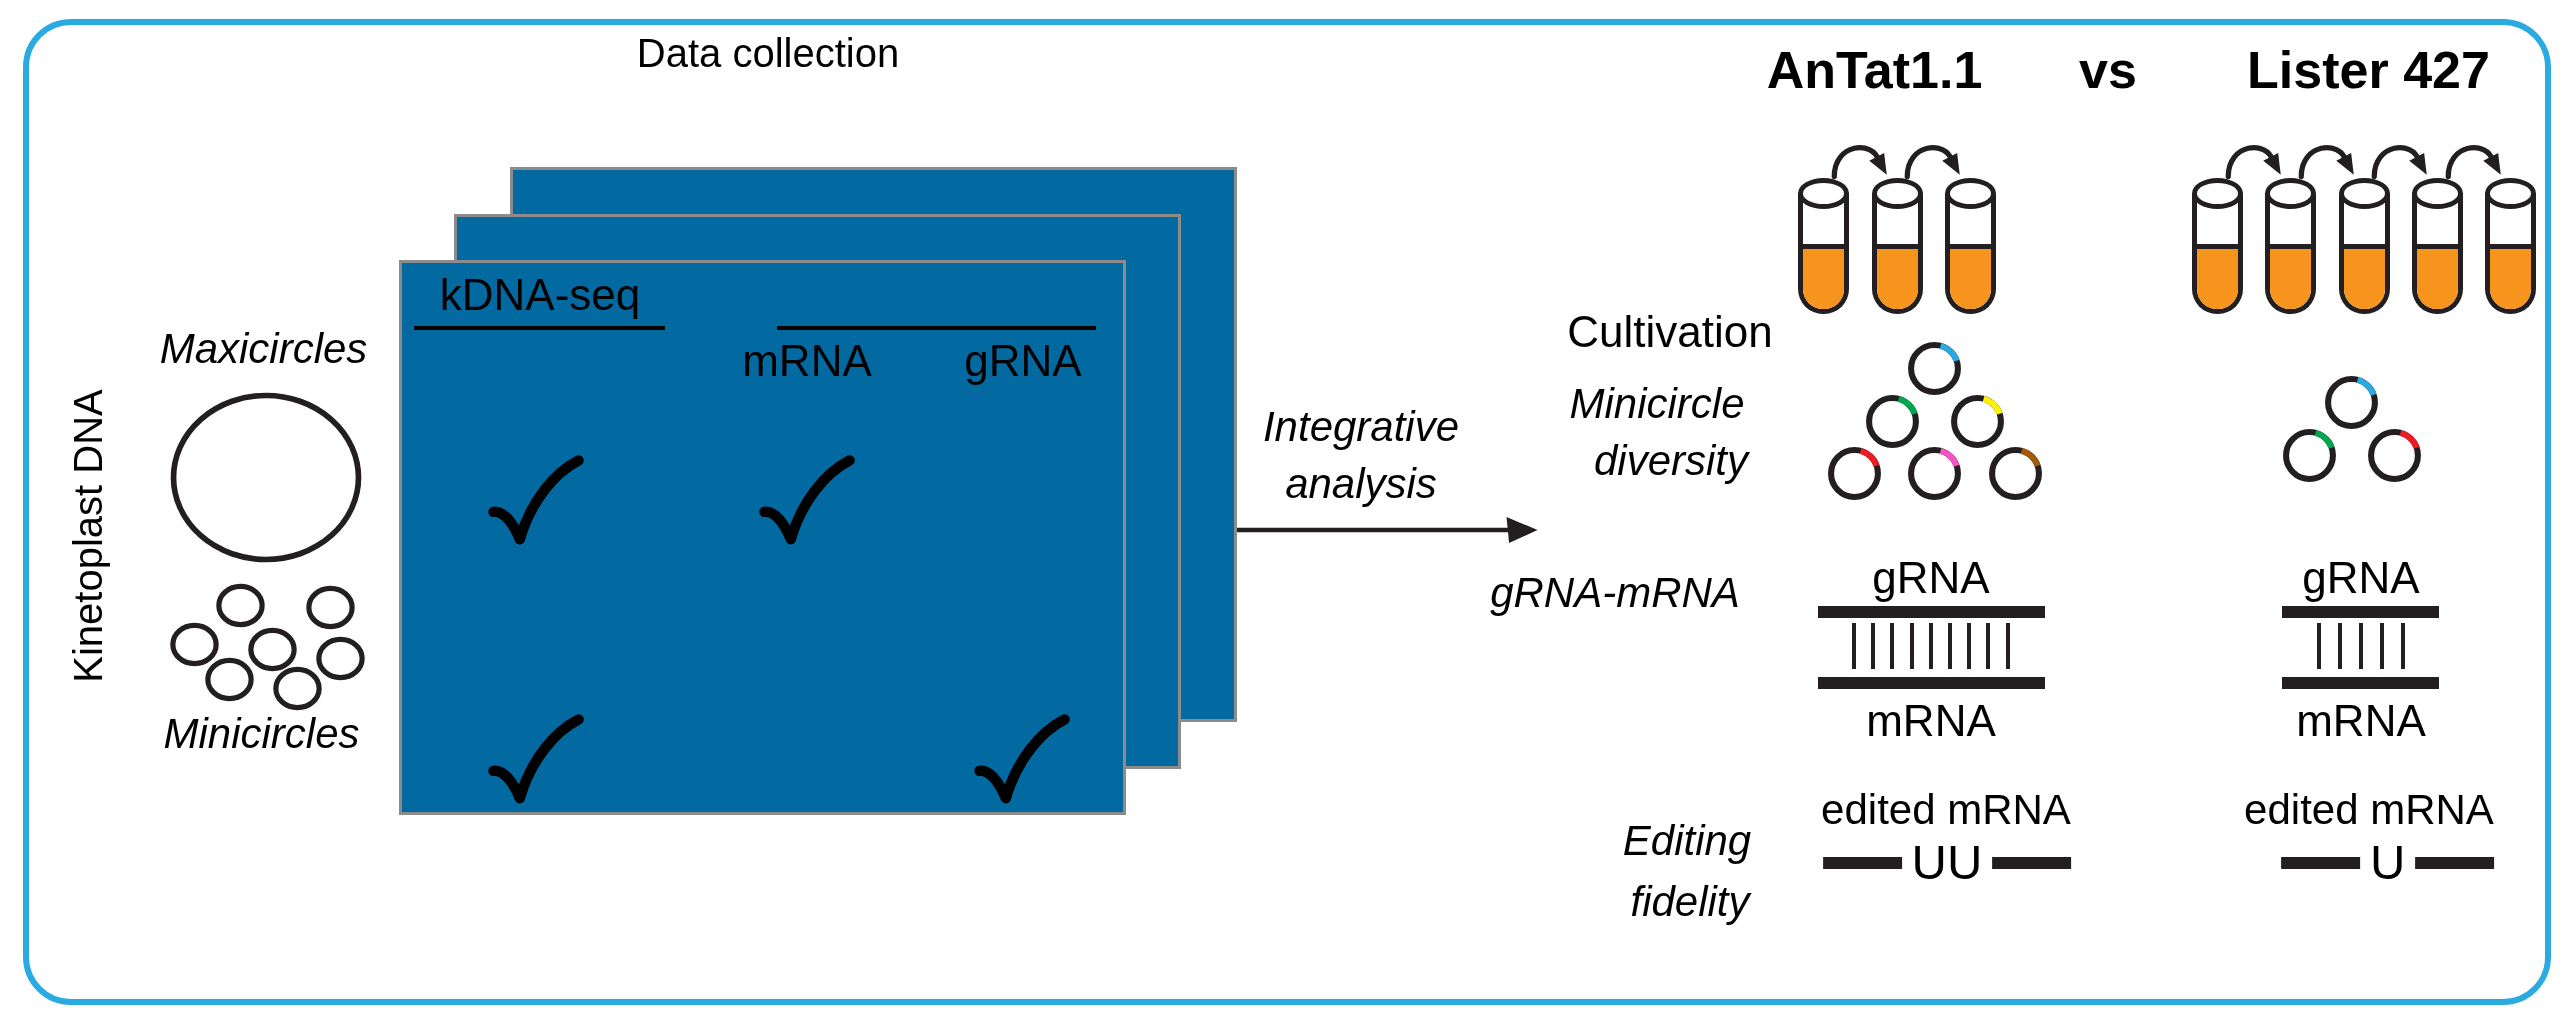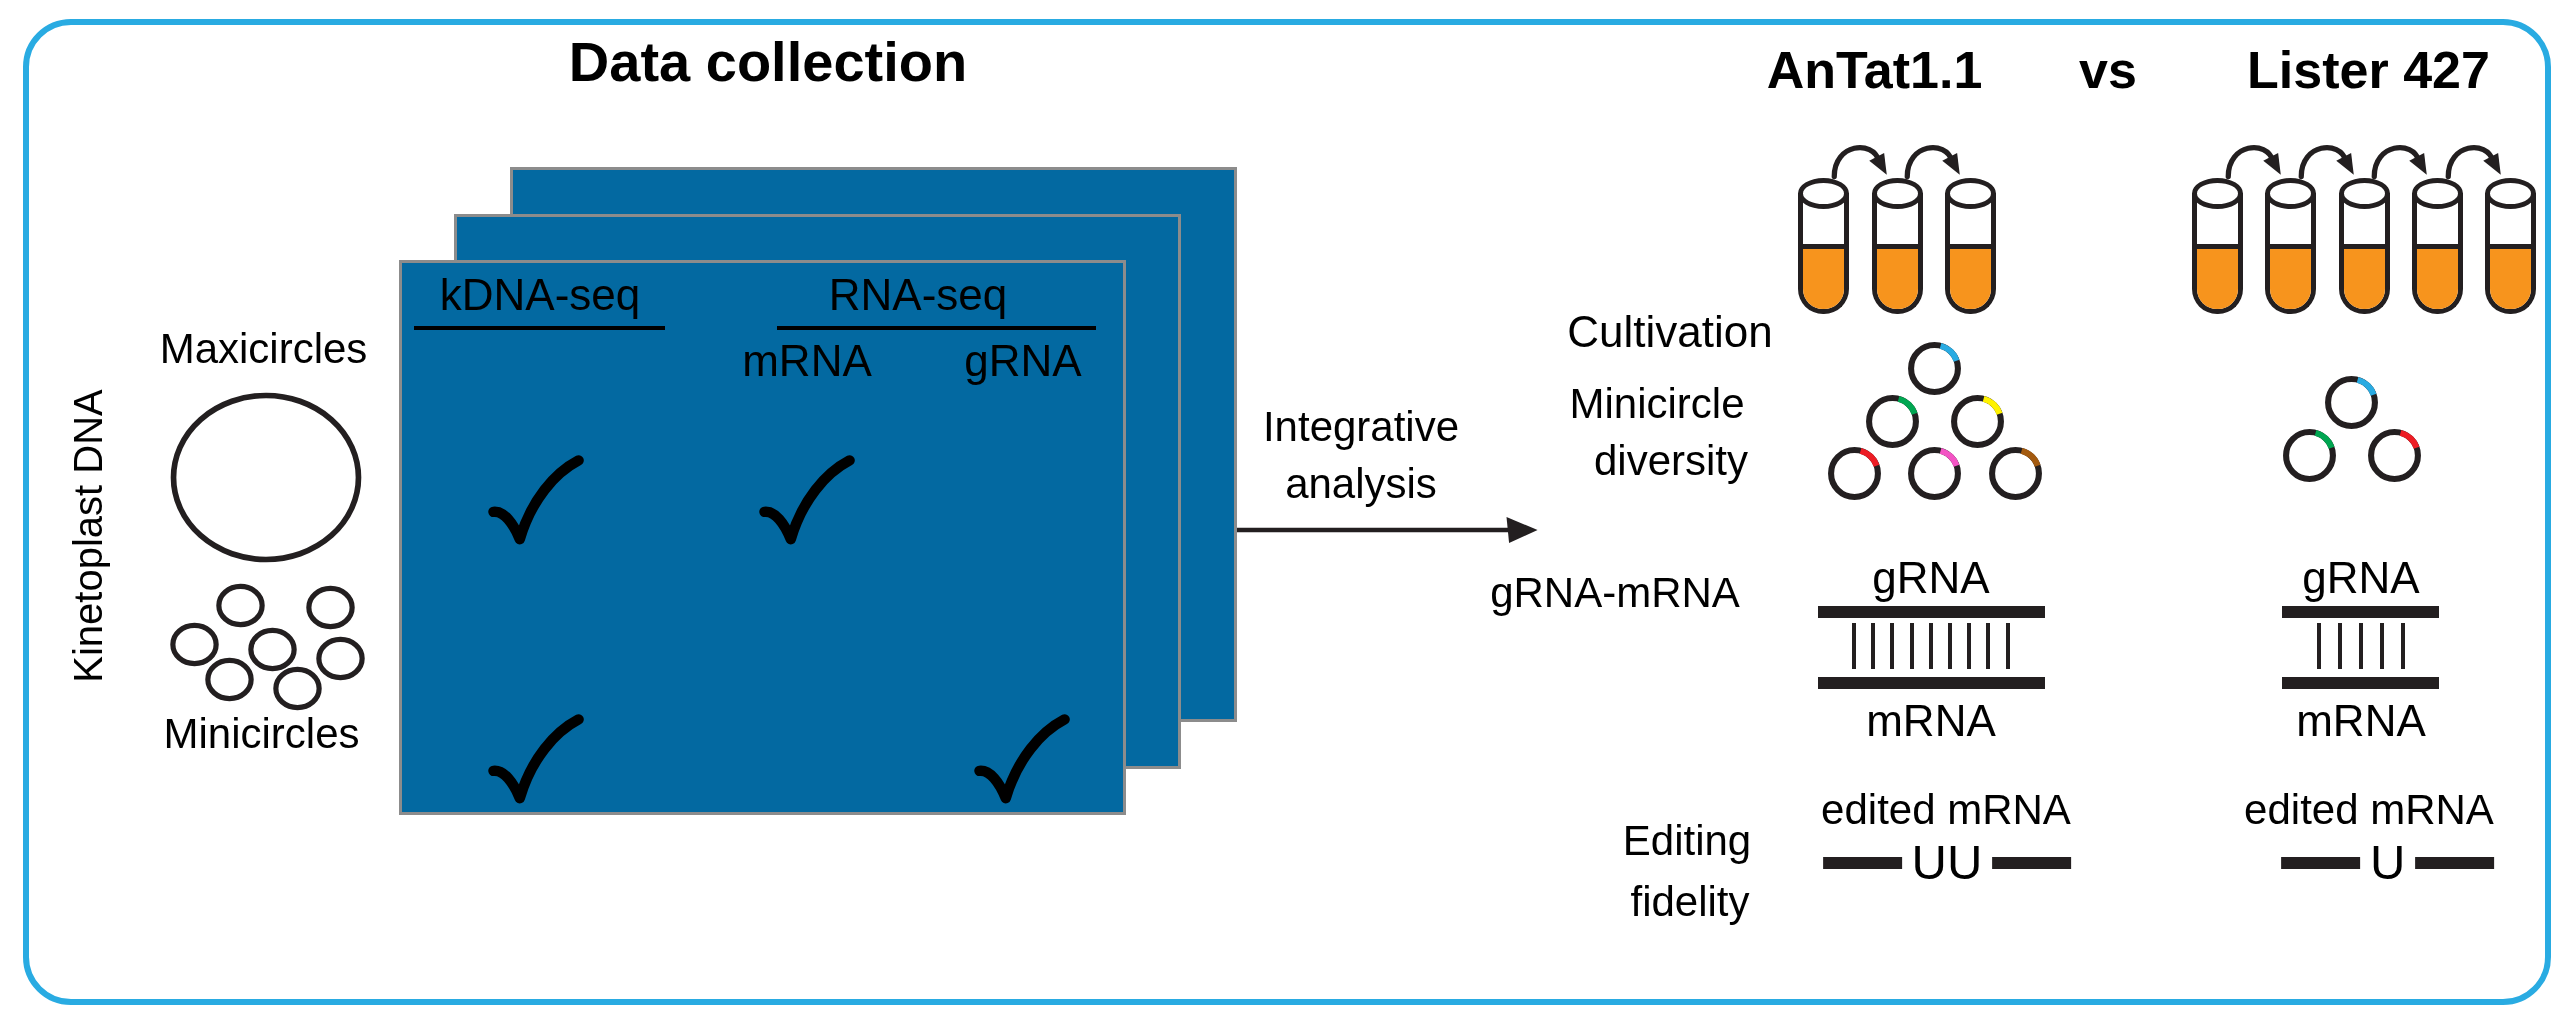--- a/index.html
+++ b/index.html
@@ -6,24 +6,24 @@
     --frame:#29ABE2;
     --ink:#231F20;
     --card-border:#8C8C8C;
     --liquid:#F7941D;
   }
   html,body{margin:0;padding:0;background:#fff;}
   body{font-family:"Liberation Sans",sans-serif;color:#000;}
   .canvas{position:relative;width:2576px;height:1031px;background:#fff;overflow:hidden;}
   .abs{position:absolute;}
   .txt{position:absolute;text-align:center;white-space:nowrap;line-height:1.12;}
-  .f48{font-size:42px;}
+  .f48{font-size:42px;font-style:italic;}
   .f50{font-size:44px;}
   .b60{font-size:52px;font-weight:bold;}
-  .b64{font-size:56px;font-weight:bold;}
+  .b64{font-size:40px;font-weight:normal;}
   .frame{position:absolute;left:23px;top:19px;width:2528px;height:986px;
          border:6.1px solid var(--frame);border-radius:48px;box-sizing:border-box;}
   .vlabel{position:absolute;left:-174px;top:514px;width:523px;height:44px;
           text-align:center;font-size:40px;transform:rotate(-90deg);white-space:nowrap;}
   .card{position:absolute;width:727px;height:555px;background:#0369a1;
         border:3.5px solid var(--card-border);box-sizing:border-box;}
   .hline{position:absolute;height:4.4px;background:#000;}
   .check-cell{position:absolute;width:105px;height:105px;}
   .wrap{position:absolute;}
   .hop{position:absolute;}
@@ -85,21 +85,20 @@
          <ellipse cx="29" cy="26" rx="25" ry="22" fill="none" stroke="#231F20" stroke-width="6"></ellipse>
        </svg>
     </div>
 
   <div class="txt f48" style="left:113px;top:710px;width:297px;">Minicircles</div>
 
   <div class="card" style="left:510px;top:167px;z-index:1;"></div>
   <div class="card" style="left:454px;top:214px;z-index:2;"></div>
   <div class="card" style="left:399px;top:260px;z-index:3;">
     <div class="txt f50" style="left:7px;top:7px;width:262px;">kDNA-seq</div>
-    <div class="txt f50" style="left:385px;top:7px;width:262px;">RNA-seq</div>
     <div class="hline" style="left:12.2px;top:63px;width:251px;"></div>
     <div class="hline" style="left:375px;top:63px;width:319px;"></div>
     <div class="txt f50" style="left:318px;top:73px;width:174px;">mRNA</div>
     <div class="txt f50" style="left:534px;top:73px;width:174px;">gRNA</div>
 
     <div class="check-cell" style="left:81px;top:189px;" aria-label="✓"><svg width="105" height="105" viewBox="0 0 100 100">
       <path d="M10 57 C20 56 29 68 35 83 C46 46 68 20 91 8" fill="none" stroke="#000" stroke-width="10" stroke-linecap="round" stroke-linejoin="round"></path>
     </svg></div>
     <div class="check-cell" style="left:352px;top:189px;" aria-label="✓"><svg width="105" height="105" viewBox="0 0 100 100">
       <path d="M10 57 C20 56 29 68 35 83 C46 46 68 20 91 8" fill="none" stroke="#000" stroke-width="10" stroke-linecap="round" stroke-linejoin="round"></path>

